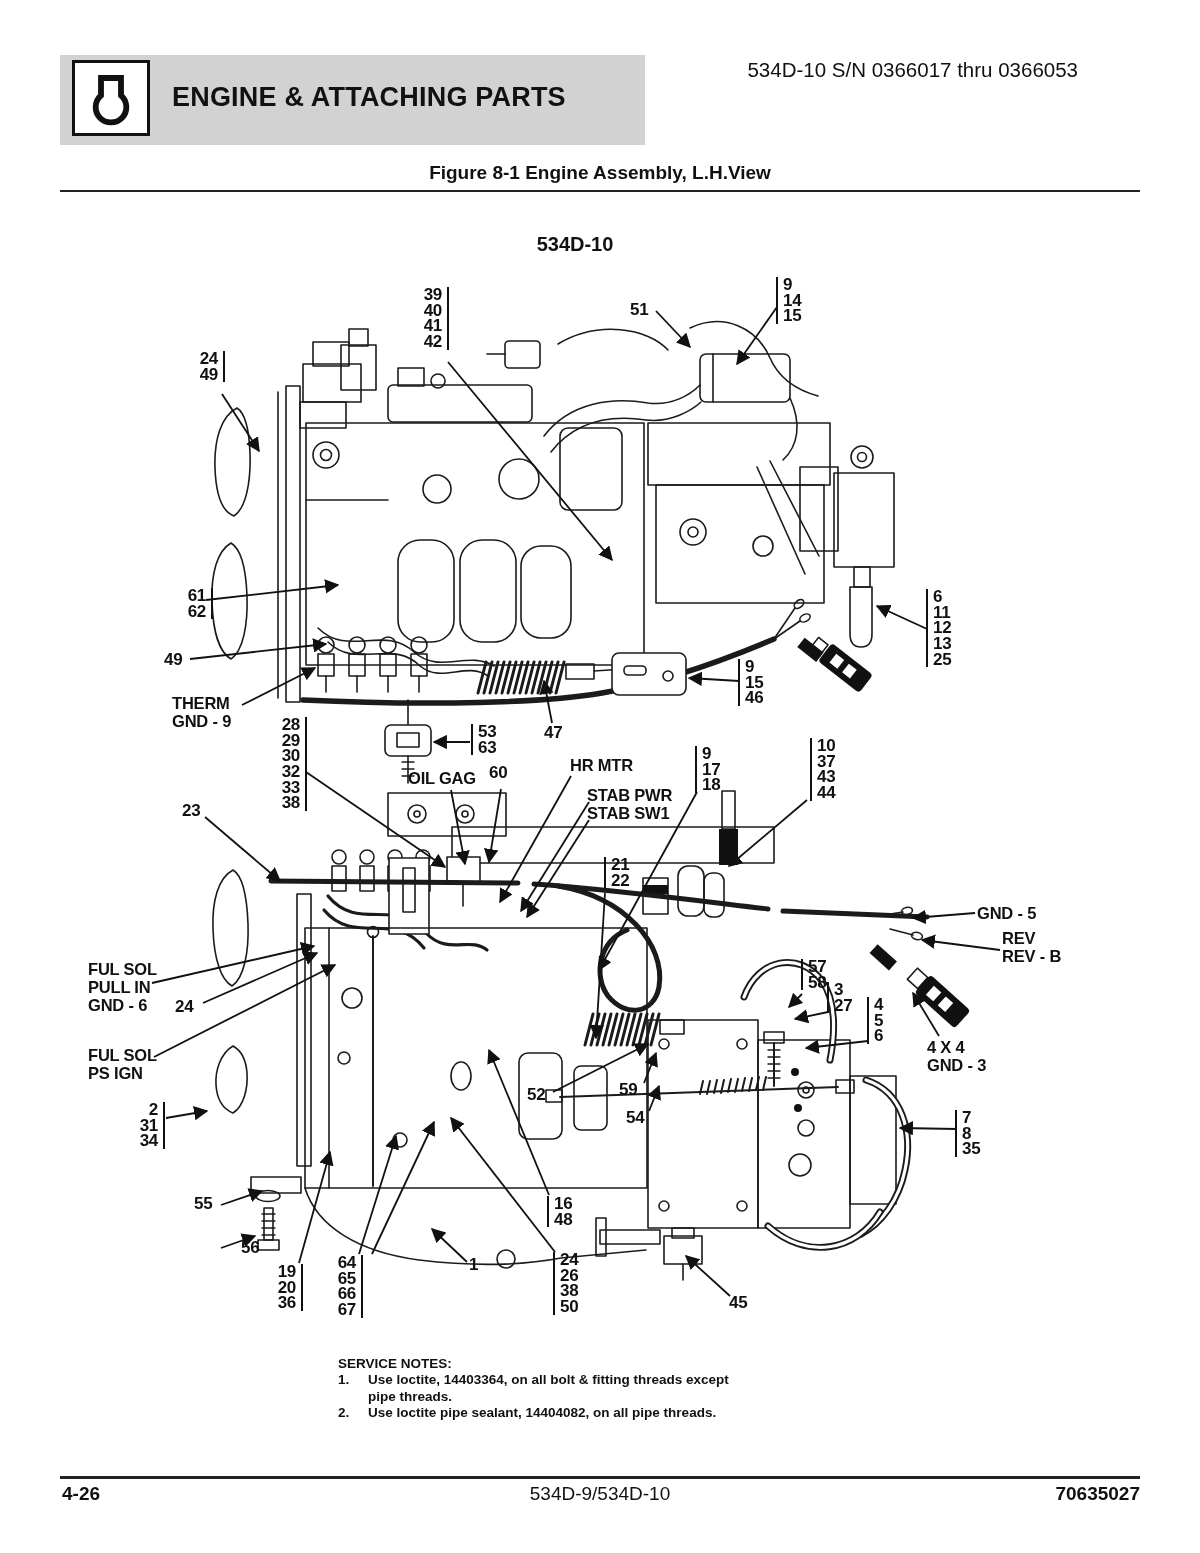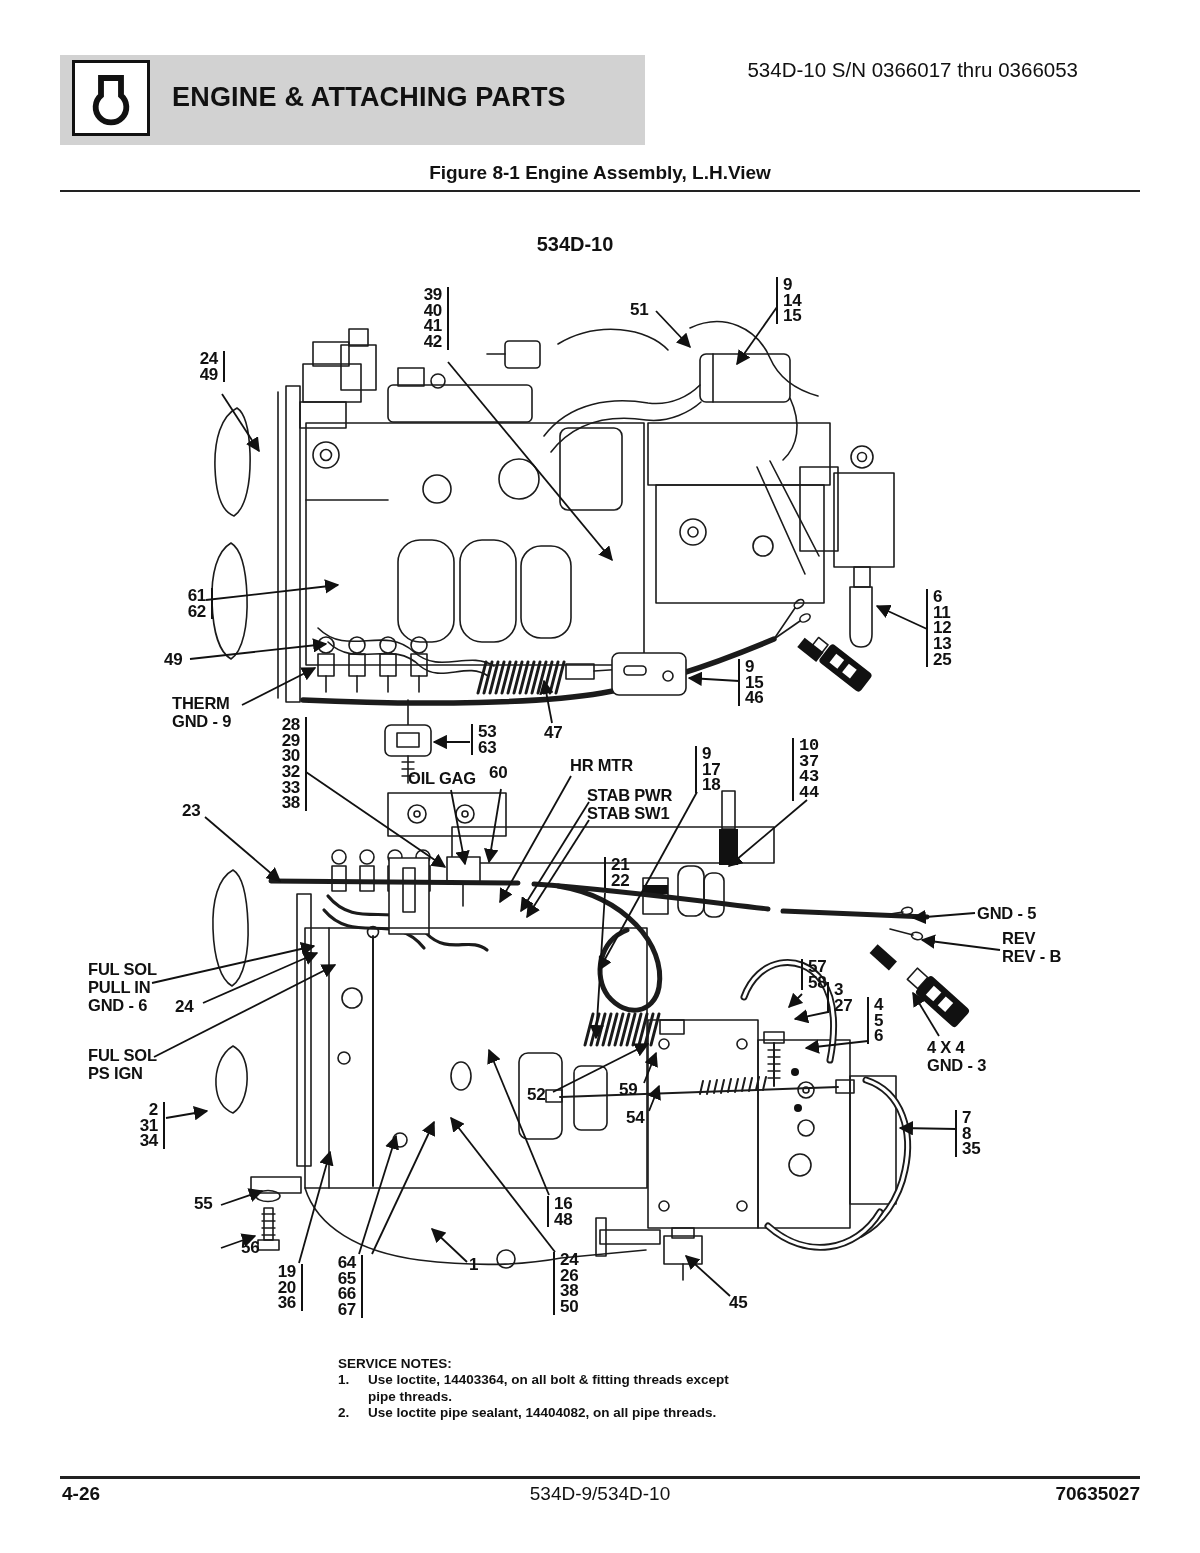--- a/index.html
+++ b/index.html
@@ -324,21 +324,21 @@
 30
 32
 33
 38</div>
   <div class="co bar-l" style="left:471px;top:724px;">53
 63</div>
   <div class="co" style="left:489px;top:765px;">60</div>
   <div class="co bar-l" style="left:695px;top:746px;">9
 17
 18</div>
-  <div class="co bar-l" style="left:792px;top:738px;font-family:Liberation Mono, monospace;">10
+  <div class="co bar-l" style="left:810px;top:738px;">10
 37
 43
 44</div>
   <div class="co" style="left:182px;top:803px;">23</div>
   <div class="co bar-l" style="left:604px;top:857px;">21
 22</div>
   <div class="co" style="left:175px;top:999px;">24</div>
   <div class="co bar-l" style="left:801px;top:959px;">57
 58</div>
   <div class="co bar-l" style="left:827px;top:982px;">3

